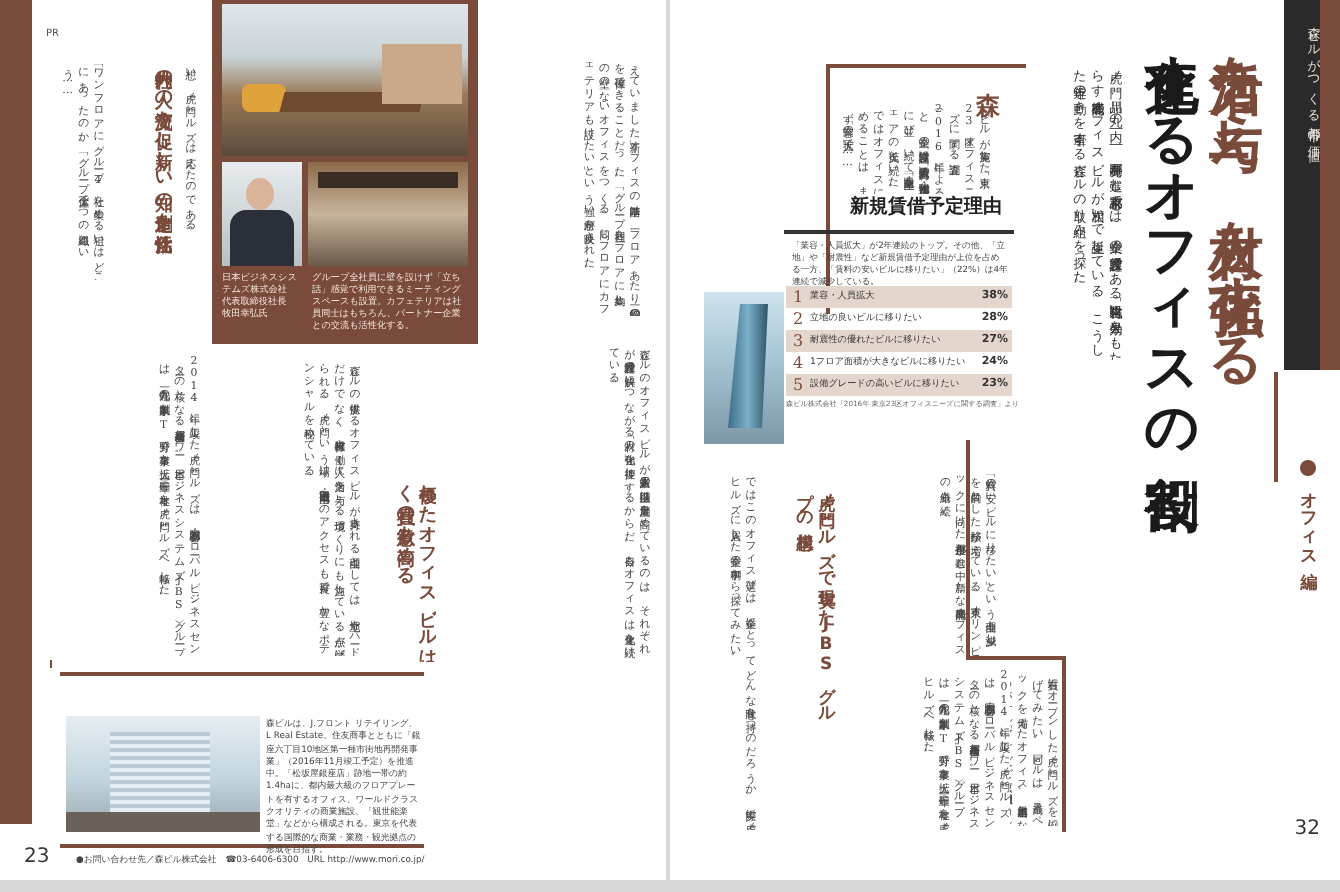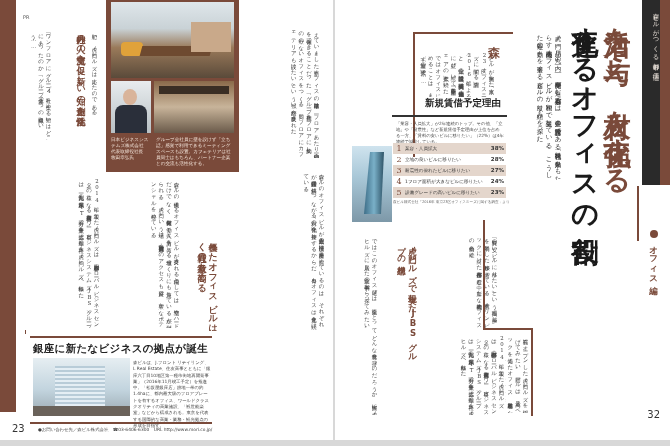--- a/index.html
+++ b/index.html
@@ -73,21 +73,20 @@
   </div>
 
   <div class="vt body-text" style="position:absolute;left:240px;top:28px;height:130px;width:80px;overflow:hidden;">えていました」新オフィスの基準階は、一フロアあたり一〇〇〇坪超の面積を確保できることだった。「グループ四社を一フロアに集約し、会社間の壁のないオフィスをつくる。同じフロアにカフェテリアも設けたい」という強い意向が反映された。</div>
   <div class="vt body-text" style="position:absolute;left:105px;top:178px;height:150px;width:75px;overflow:hidden;">森ビルの提供するオフィスビルが支持される理由としては、立地やハード面だけでなく、人材確保や働く人々に活力を与える環境づくりにも注力している点が挙げられる。虎ノ門という場は、羽田・成田両空港へのアクセスも良好で、豊かなポテンシャルを秘めている。</div>
   <div class="vt headline-small" style="position:absolute;left:192px;top:236px;height:95px;width:26px;overflow:hidden;">優れたオフィスビルは働く社員の意欲も高める</div>
   <div class="vt body-text" style="position:absolute;left:220px;top:170px;height:160px;width:105px;overflow:hidden;">森ビルのオフィスビルが入居企業の期待以上に満足度を高めているのは、それぞれが経営課題の解決につながる「人材の強化」を後押しするからだ。今日もオフィスは進化を続けている。</div>
   <div class="vt body-text" style="position:absolute;left:20px;top:178px;height:150px;width:80px;overflow:hidden;">2014年に竣工した虎ノ門ヒルズは、国際新都心・グローバルビジネスセンターの核となる超高層複合タワー。日本ビジネスシステムズ（JBS）グループは、一九九〇年の創業以来、IT分野で事業を拡大。二〇一五年に本社を虎ノ門ヒルズへ移転した。</div>
   <div class="vline" style="left:25px;top:330px;width:1px;height:4px;"></div>
 
   <div class="ginza-box">
-    <div class="ginza-title">銀座に新たなビジネスの拠点が誕生</div>
     <div style="position:absolute;left:3px;top:20px;width:97px;height:58px;background:linear-gradient(180deg,#e6eef2 0%,#c2d4de 55%,#9aa8b0 100%);overflow:hidden;">
       <div style="position:absolute;left:22px;top:8px;width:50px;height:46px;background:repeating-linear-gradient(180deg,#b8ccd8 0 2px,#e4eef4 2px 4px);"></div>
       <div style="position:absolute;left:0;top:48px;width:97px;height:10px;background:#6a625a;"></div>
     </div>
     <div class="ginza-text">森ビルは、J.フロント リテイリング、L Real Estate、住友商事とともに「銀座六丁目10地区第一種市街地再開発事業」（2016年11月竣工予定）を推進中。「松坂屋銀座店」跡地一帯の約1.4haに、都内最大級のフロアプレートを有するオフィス、ワールドクラスクオリティの商業施設、「観世能楽堂」などから構成される。東京を代表する国際的な商業・業務・観光拠点の形成を目指す。</div>
   </div>
 
   <div class="footer-left">23</div>
   <div class="footer-contact">●お問い合わせ先／森ビル株式会社　☎03-6406-6300　URL http://www.mori.co.jp/</div>
 </div>

